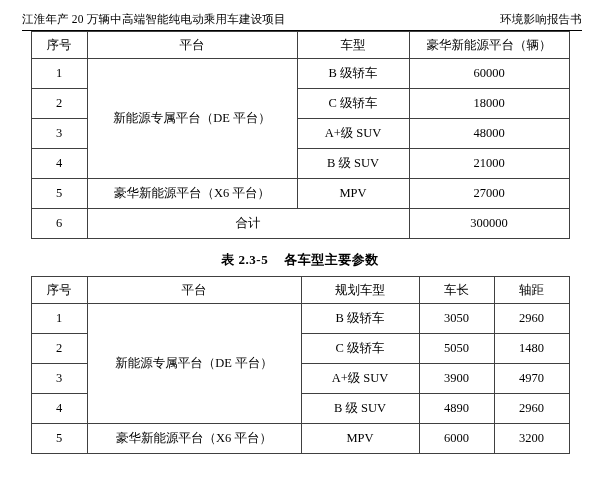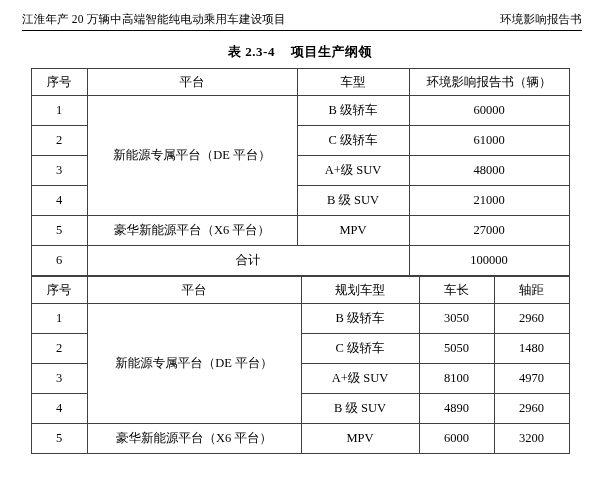--- a/index.html
+++ b/index.html
@@ -93,75 +93,75 @@
 <body>
 
 <div class="page">
 
   <div class="page-header">
     <div class="left">江淮年产 20 万辆中高端智能纯电动乘用车建设项目</div>
     <div class="right">环境影响报告书</div>
   </div>
   <div class="header-rule"></div>
 
-  <div class="caption">
-    <span class="num">表 2.3-4</span><span>项目生产纲领</span>
-  </div>
 
   <table class="doc-table t1">
     <colgroup>
         <col class="c1">
         <col class="c2">
         <col class="c3">
         <col class="c4">
       </colgroup>
     <thead>
       <tr>
         <td>序号</td>
         <td>平台</td>
         <td>车型</td>
-        <td>环境影响报告书（辆）</td>
+        <td>豪华新能源平台（辆）</td>
       </tr>
     </thead>
     <tbody>
       <tr>
         <td>1</td>
         <td rowspan="4" class="nowrap">新能源专属平台（DE 平台）</td>
         <td>B 级轿车</td>
         <td>60000</td>
       </tr>
       <tr>
         <td>2</td>
         <td>C 级轿车</td>
-        <td>61000</td>
+        <td>18000</td>
       </tr>
       <tr>
         <td>3</td>
         <td>A+级 SUV</td>
         <td>48000</td>
       </tr>
       <tr>
         <td>4</td>
         <td>B 级 SUV</td>
         <td>21000</td>
       </tr>
       <tr>
         <td>5</td>
         <td class="nowrap">豪华新能源平台（X6 平台）</td>
         <td>MPV</td>
         <td>27000</td>
       </tr>
       <tr>
         <td>6</td>
         <td colspan="2">合计</td>
-        <td>100000</td>
+        <td>300000</td>
       </tr>
     </tbody>
   </table>
 
+  <div class="caption">
+    <span class="num">表 2.3-5</span><span>各车型主要参数</span>
+  </div>
 
   <div class="clip-bottom">
   <table class="doc-table t2">
     <colgroup>
           <col class="c1">
           <col class="c2">
           <col class="c3">
           <col class="c4">
           <col class="c5">
         </colgroup>
@@ -184,21 +184,21 @@
       </tr>
       <tr>
         <td>2</td>
         <td>C 级轿车</td>
         <td>5050</td>
         <td>1480</td>
       </tr>
       <tr>
         <td>3</td>
         <td>A+级 SUV</td>
-        <td>8100</td>
+        <td>3900</td>
         <td>4970</td>
       </tr>
       <tr>
         <td>4</td>
         <td>B 级 SUV</td>
         <td>4890</td>
         <td>2960</td>
       </tr>
       <tr>
         <td>5</td>

